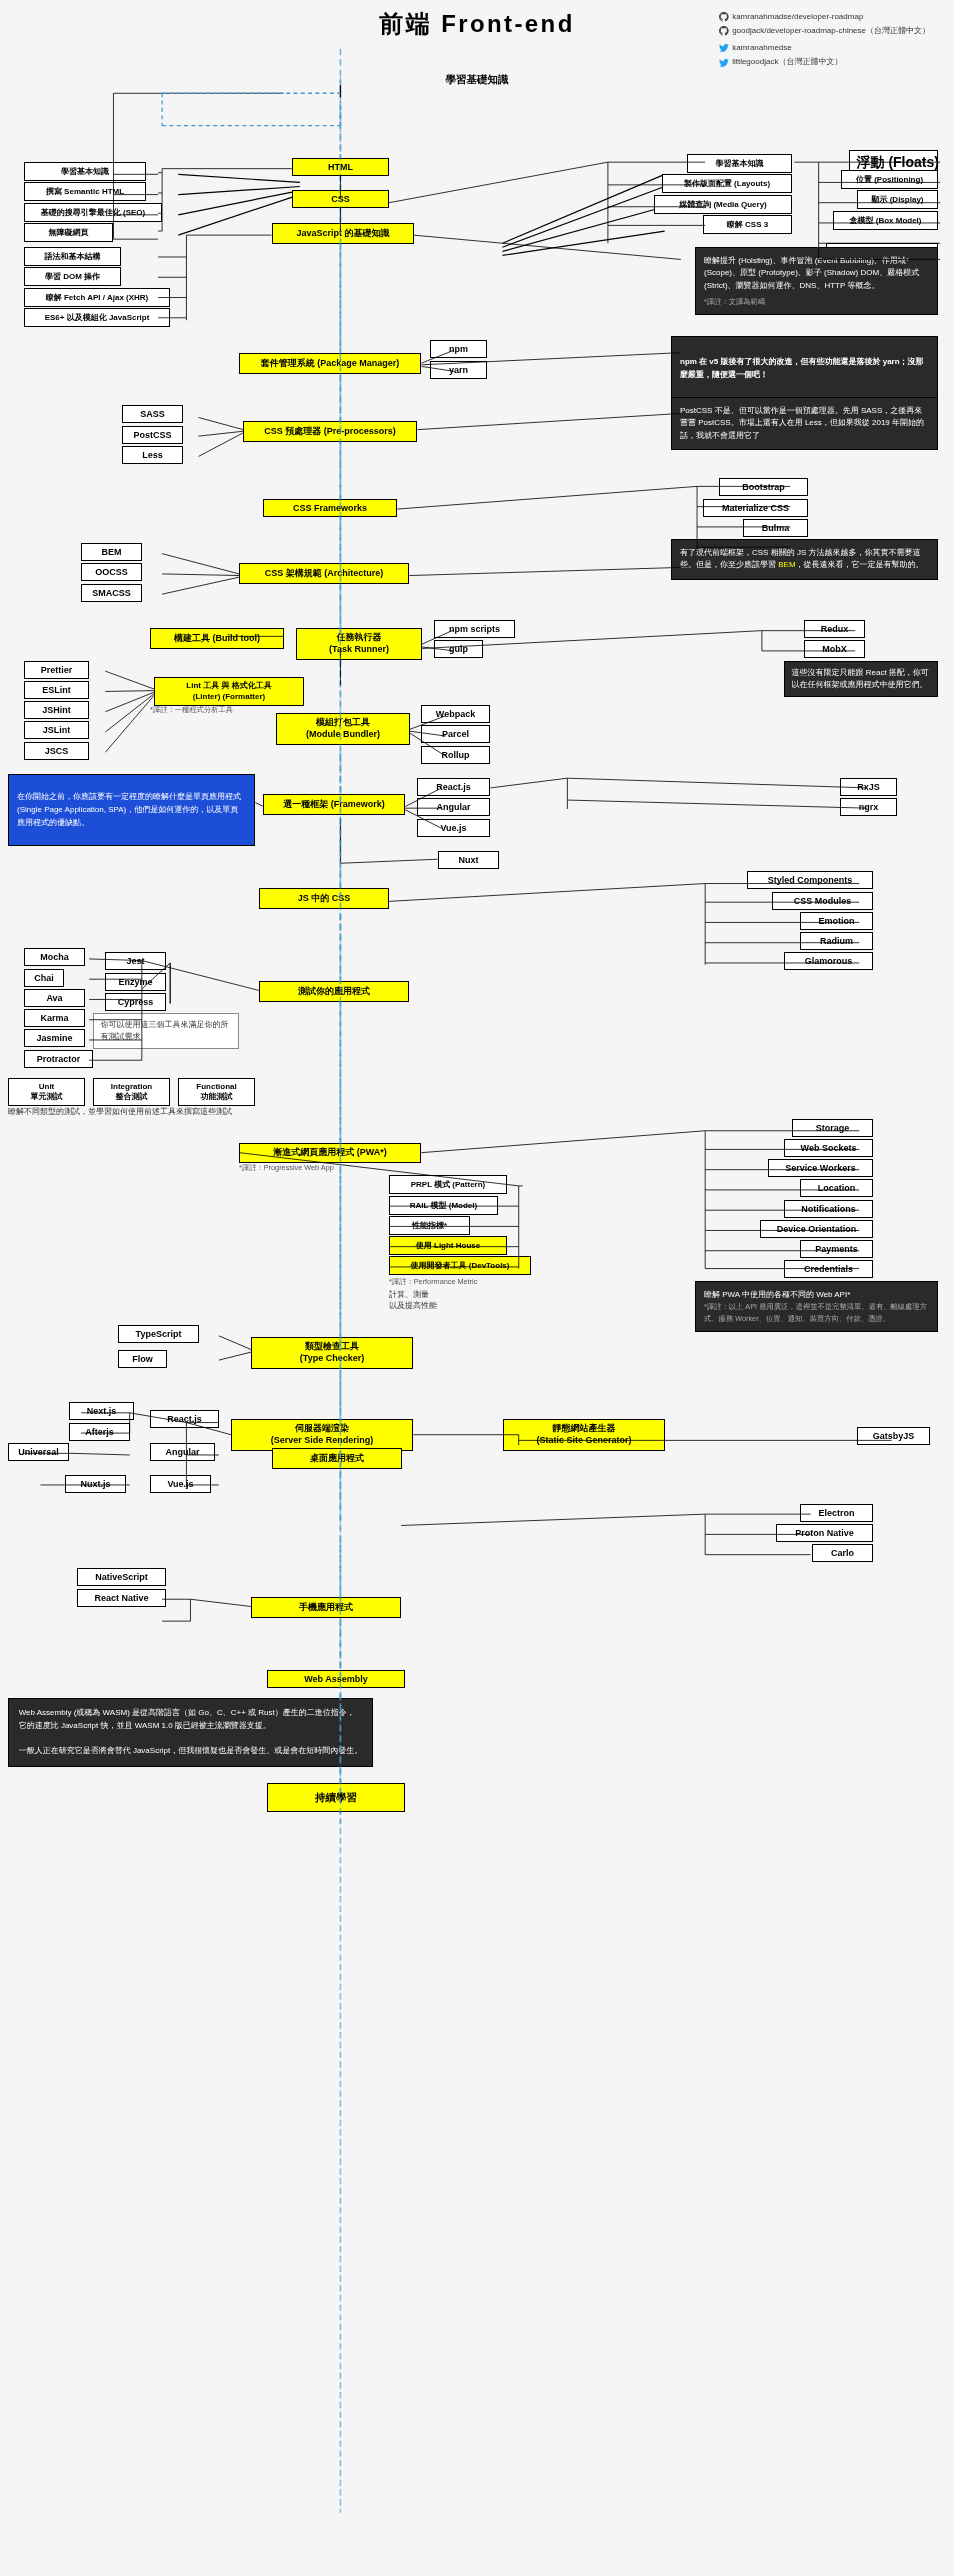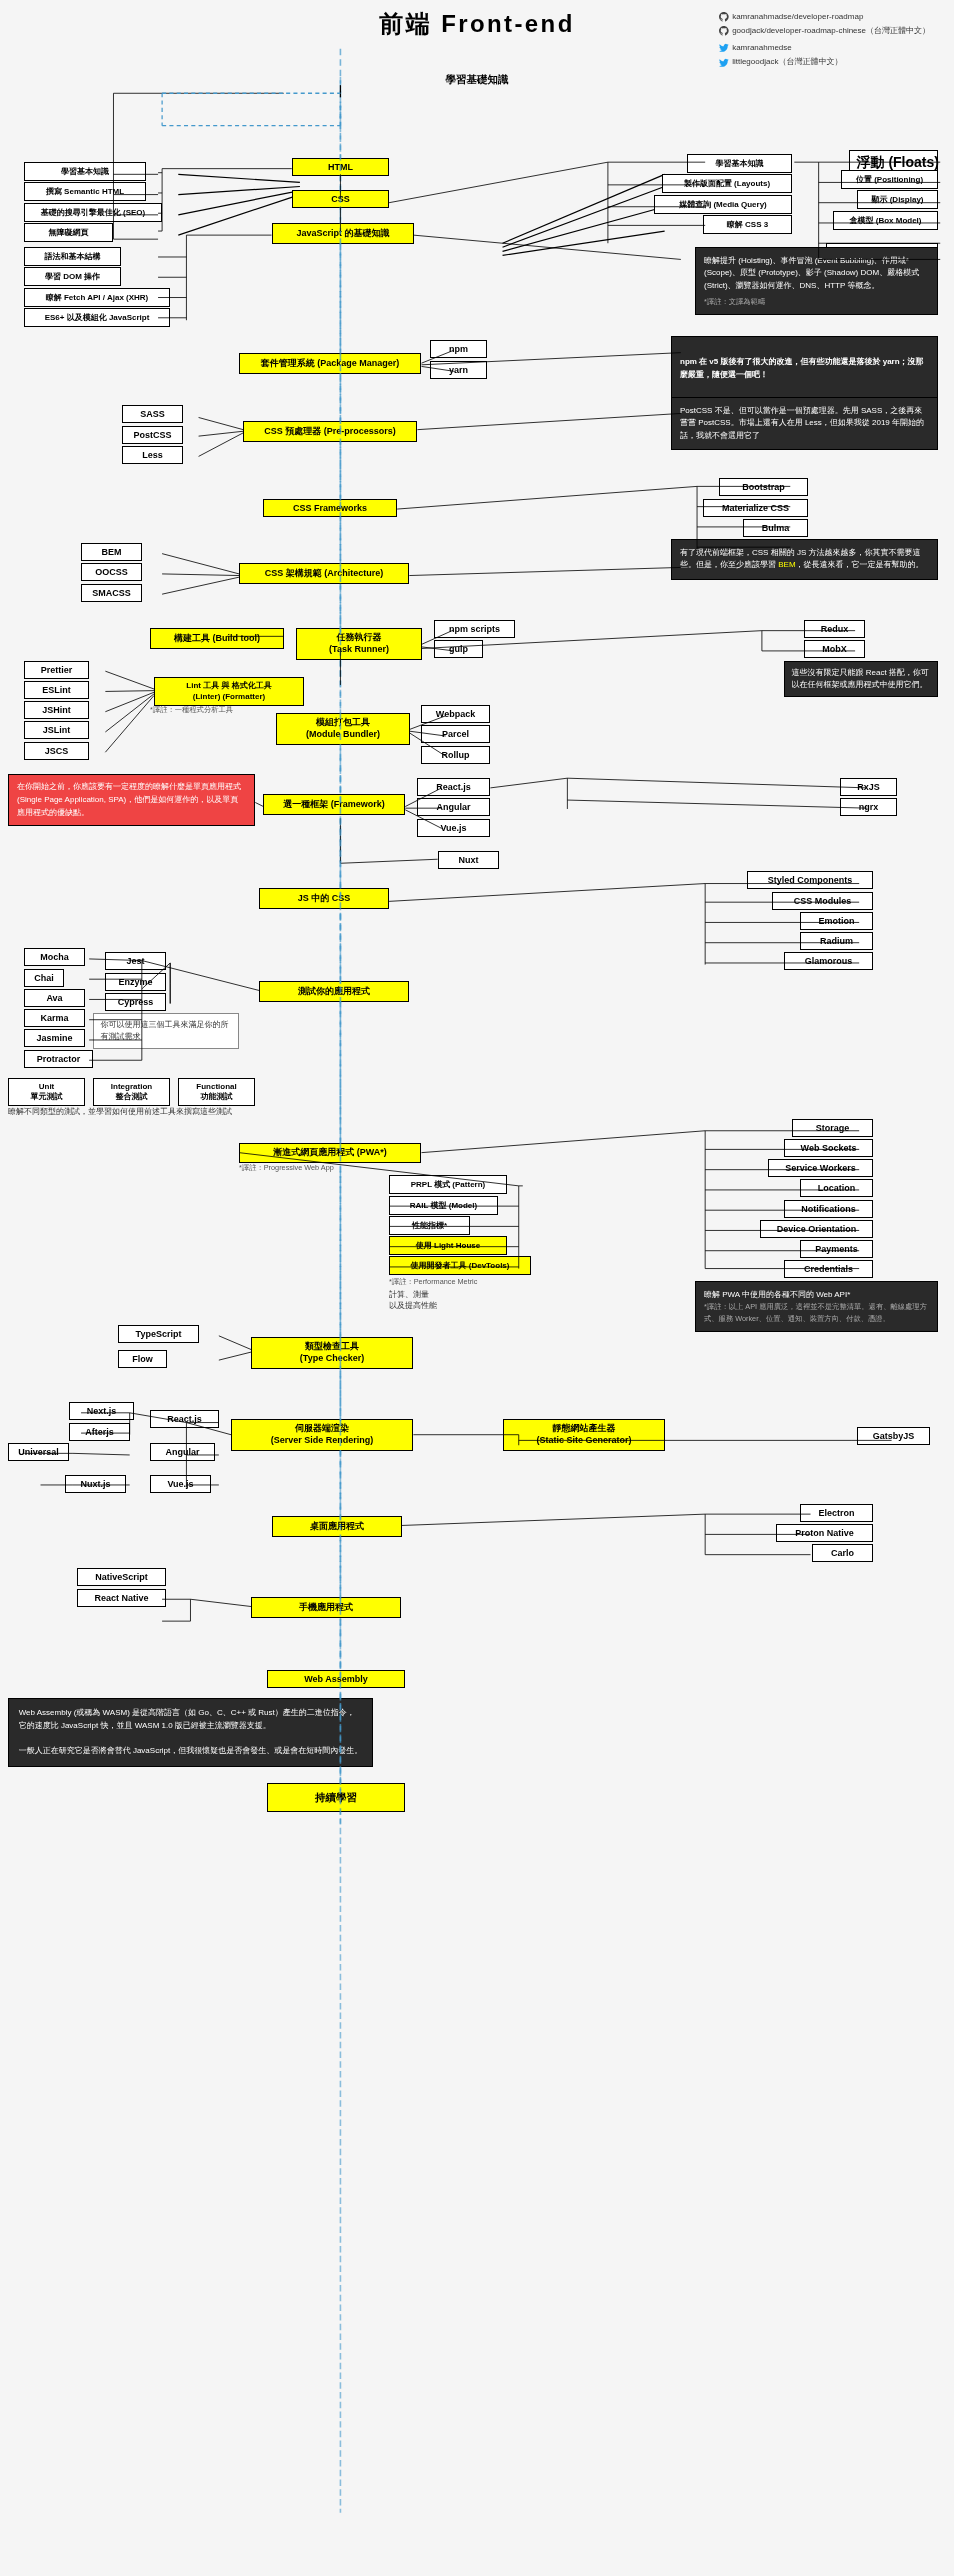--- a/index.html
+++ b/index.html
@@ -232,21 +232,21 @@
       <span>選一種框架 (Framework)</span>
     </div>
 
     <div class="node node-white" style="top:778px; left:417px; width:73px;">React.js</div>
     <div class="node node-white" style="top:798px; left:417px; width:73px;">Angular</div>
     <div class="node node-white" style="top:819px; left:417px; width:73px;">Vue.js</div>
 
     <div class="node node-white" style="top:778px; right:57px; width:57px;">RxJS</div>
     <div class="node node-white" style="top:798px; right:57px; width:57px;">ngrx</div>
 
-    <div style="position:absolute; top:774px; left:8px; width:247px; background:#ef4444; color:#fff; font-size:8px; line-height:1.6; padding:6px 8px; border:0.8px solid #000;">
+    <div style="position:absolute; top:774px; left:8px; width:247px; background:#1d4ed8; color:#fff; font-size:8px; line-height:1.6; padding:16px 8px; border:0.8px solid #000;">
       在你開始之前，你應該要有一定程度的瞭解什麼是單頁應用程式 (Single Page Application, SPA)，他們是如何運作的，以及單頁應用程式的優缺點。
     </div>
 
     <div class="node node-white" style="top:851px; left:438px; width:61px;">Nuxt</div>
 
     <div class="node node-yellow" style="top:888px; left:259px; width:130px; font-size:9px;">
       <span>JS 中的 CSS</span>
     </div>
 
     <div class="node node-white" style="top:871px; right:81px; width:126px;">Styled Components</div>
@@ -323,21 +323,21 @@
 
     <div class="node node-white" style="top:1443px; left:150px; width:65px;">Angular</div>
 
     <div class="node node-white" style="top:1475px; left:150px; width:61px;">Vue.js</div>
     <div class="node node-white" style="top:1475px; left:65px; width:61px;">Nuxt.js</div>
     <div class="node node-white" style="top:1443px; left:8px; width:61px;">Universal</div>
 
     <div class="node node-yellow" style="top:1419px; left:503px; width:162px; font-size:9px; line-height:1.3;">靜態網站產生器<br>(Static Site Generator)</div>
     <div class="node node-white" style="top:1427px; right:24px; width:73px;">GatsbyJS</div>
 
-    <div class="node node-yellow" style="top:1516px; left:272px; width:130px; font-size:9px;">
+    <div class="node node-yellow" style="top:1448px; left:272px; width:130px; font-size:9px;">
       <span>桌面應用程式</span>
     </div>
 
     <div class="node node-white" style="top:1504px; right:81px; width:73px;">Electron</div>
     <div class="node node-white" style="top:1524px; right:81px; width:97px;">Proton Native</div>
     <div class="node node-white" style="top:1544px; right:81px; width:61px;">Carlo</div>
 
     <div class="node node-yellow" style="top:1597px; left:251px; width:150px; font-size:9px;">
       <span>手機應用程式</span>
     </div>

